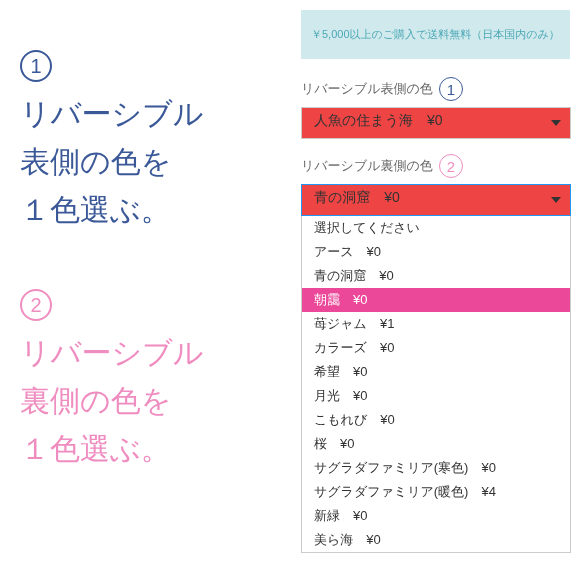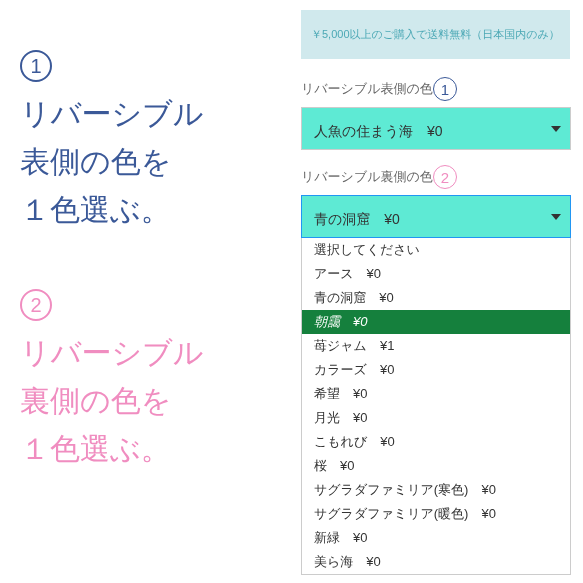--- a/index.html
+++ b/index.html
@@ -77,35 +77,36 @@
       margin-bottom: 18px;
       display: inline-block;
     }
     .field-group {
       margin-bottom: 15px;
       position: relative;
     }
     .field-label-row {
       display: flex;
       align-items: center;
+      gap: 6px;
       margin-bottom: 6px;
     }
     .field-label {
       font-size: 13px;
       color: #666;
     }
     .select-wrap {
       position: relative;
     }
     .select-box {
       width: 100%;
-      padding: 15px 30px 8px 12px;
+      padding: 4px 30px 8px 12px;
       font-size: 14px;
       color: #333;
-      background: #5eead4;
+      background: #ef4444;
       border: 1px solid #ccc;
       appearance: none;
       cursor: pointer;
     }
     .select-box.focused {
       border: 1.5px solid #2196f3;
       outline: none;
     }
     .chevron {
       position: absolute;
@@ -132,23 +133,22 @@
       z-index: 10;
     }
     .dropdown-item {
       padding: 3px 12px;
       font-size: 13px;
       color: #333;
       cursor: pointer;
       white-space: nowrap;
     }
     .dropdown-item.highlighted {
-      background: #15803d;
+      background: #ec4899;
       color: #fff;
-      font-style: italic;
     }
   </style>
 </head>
 <body>
 
 <div class="instructions">
   <div class="instruction-block">
     <div class="circle-num blue">1</div>
     <div class="instruction-text blue">リバーシブル<br>表側の色を<br>１色選ぶ。</div>
   </div>
@@ -193,19 +193,19 @@
           <div class="dropdown-item">アース　¥0</div>
           <div class="dropdown-item">青の洞窟　¥0</div>
           <div class="dropdown-item highlighted">朝靄　¥0</div>
           <div class="dropdown-item">苺ジャム　¥1</div>
           <div class="dropdown-item">カラーズ　¥0</div>
           <div class="dropdown-item">希望　¥0</div>
           <div class="dropdown-item">月光　¥0</div>
           <div class="dropdown-item">こもれび　¥0</div>
           <div class="dropdown-item">桜　¥0</div>
           <div class="dropdown-item">サグラダファミリア(寒色)　¥0</div>
-          <div class="dropdown-item">サグラダファミリア(暖色)　¥0</div>
+          <div class="dropdown-item">サグラダファミリア(暖色)　¥4</div>
           <div class="dropdown-item">新緑　¥0</div>
           <div class="dropdown-item">美ら海　¥0</div>
         </div>
     </div>
   </div>
 </div>
 
 </body></html>

